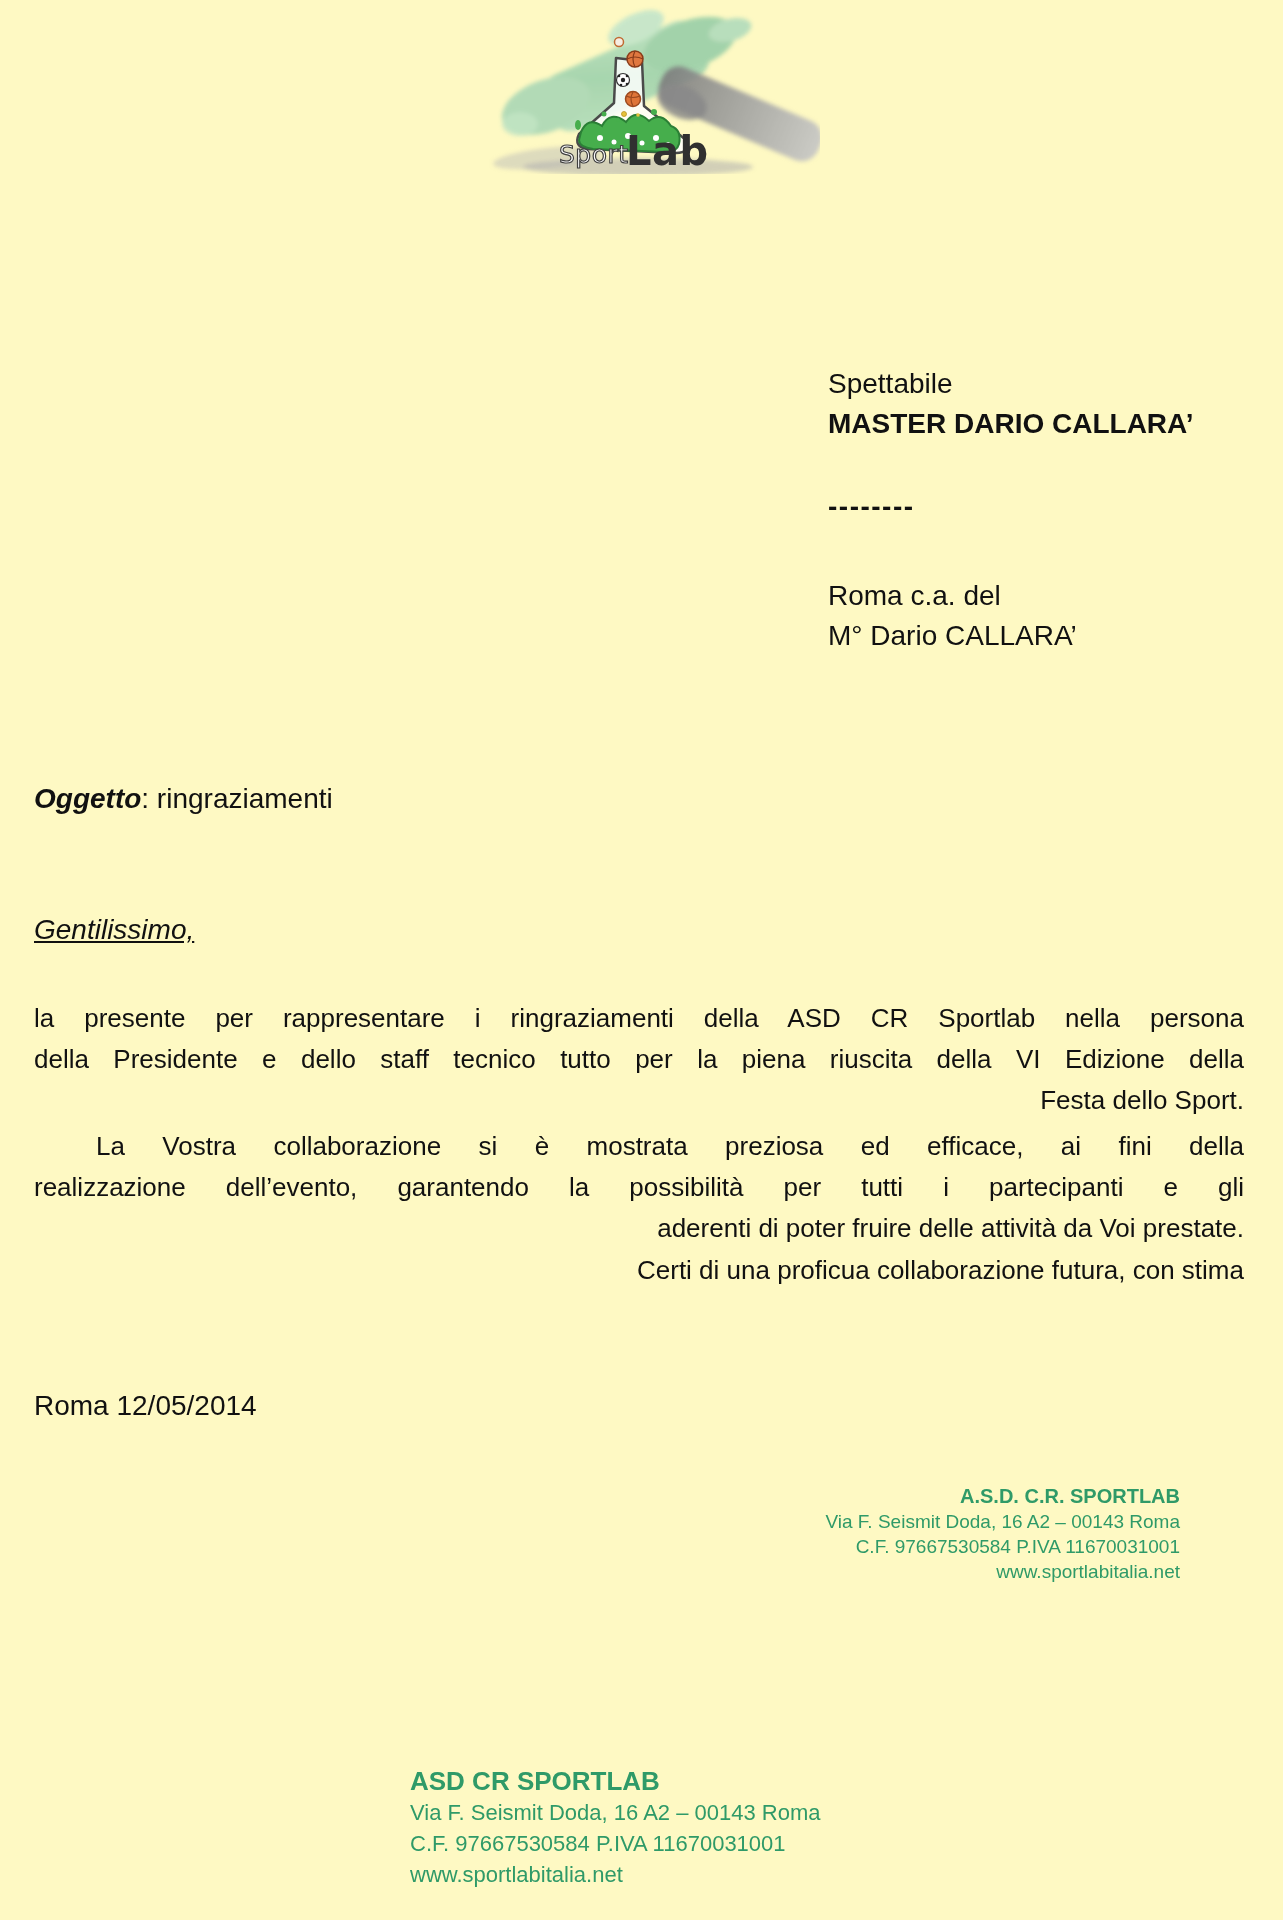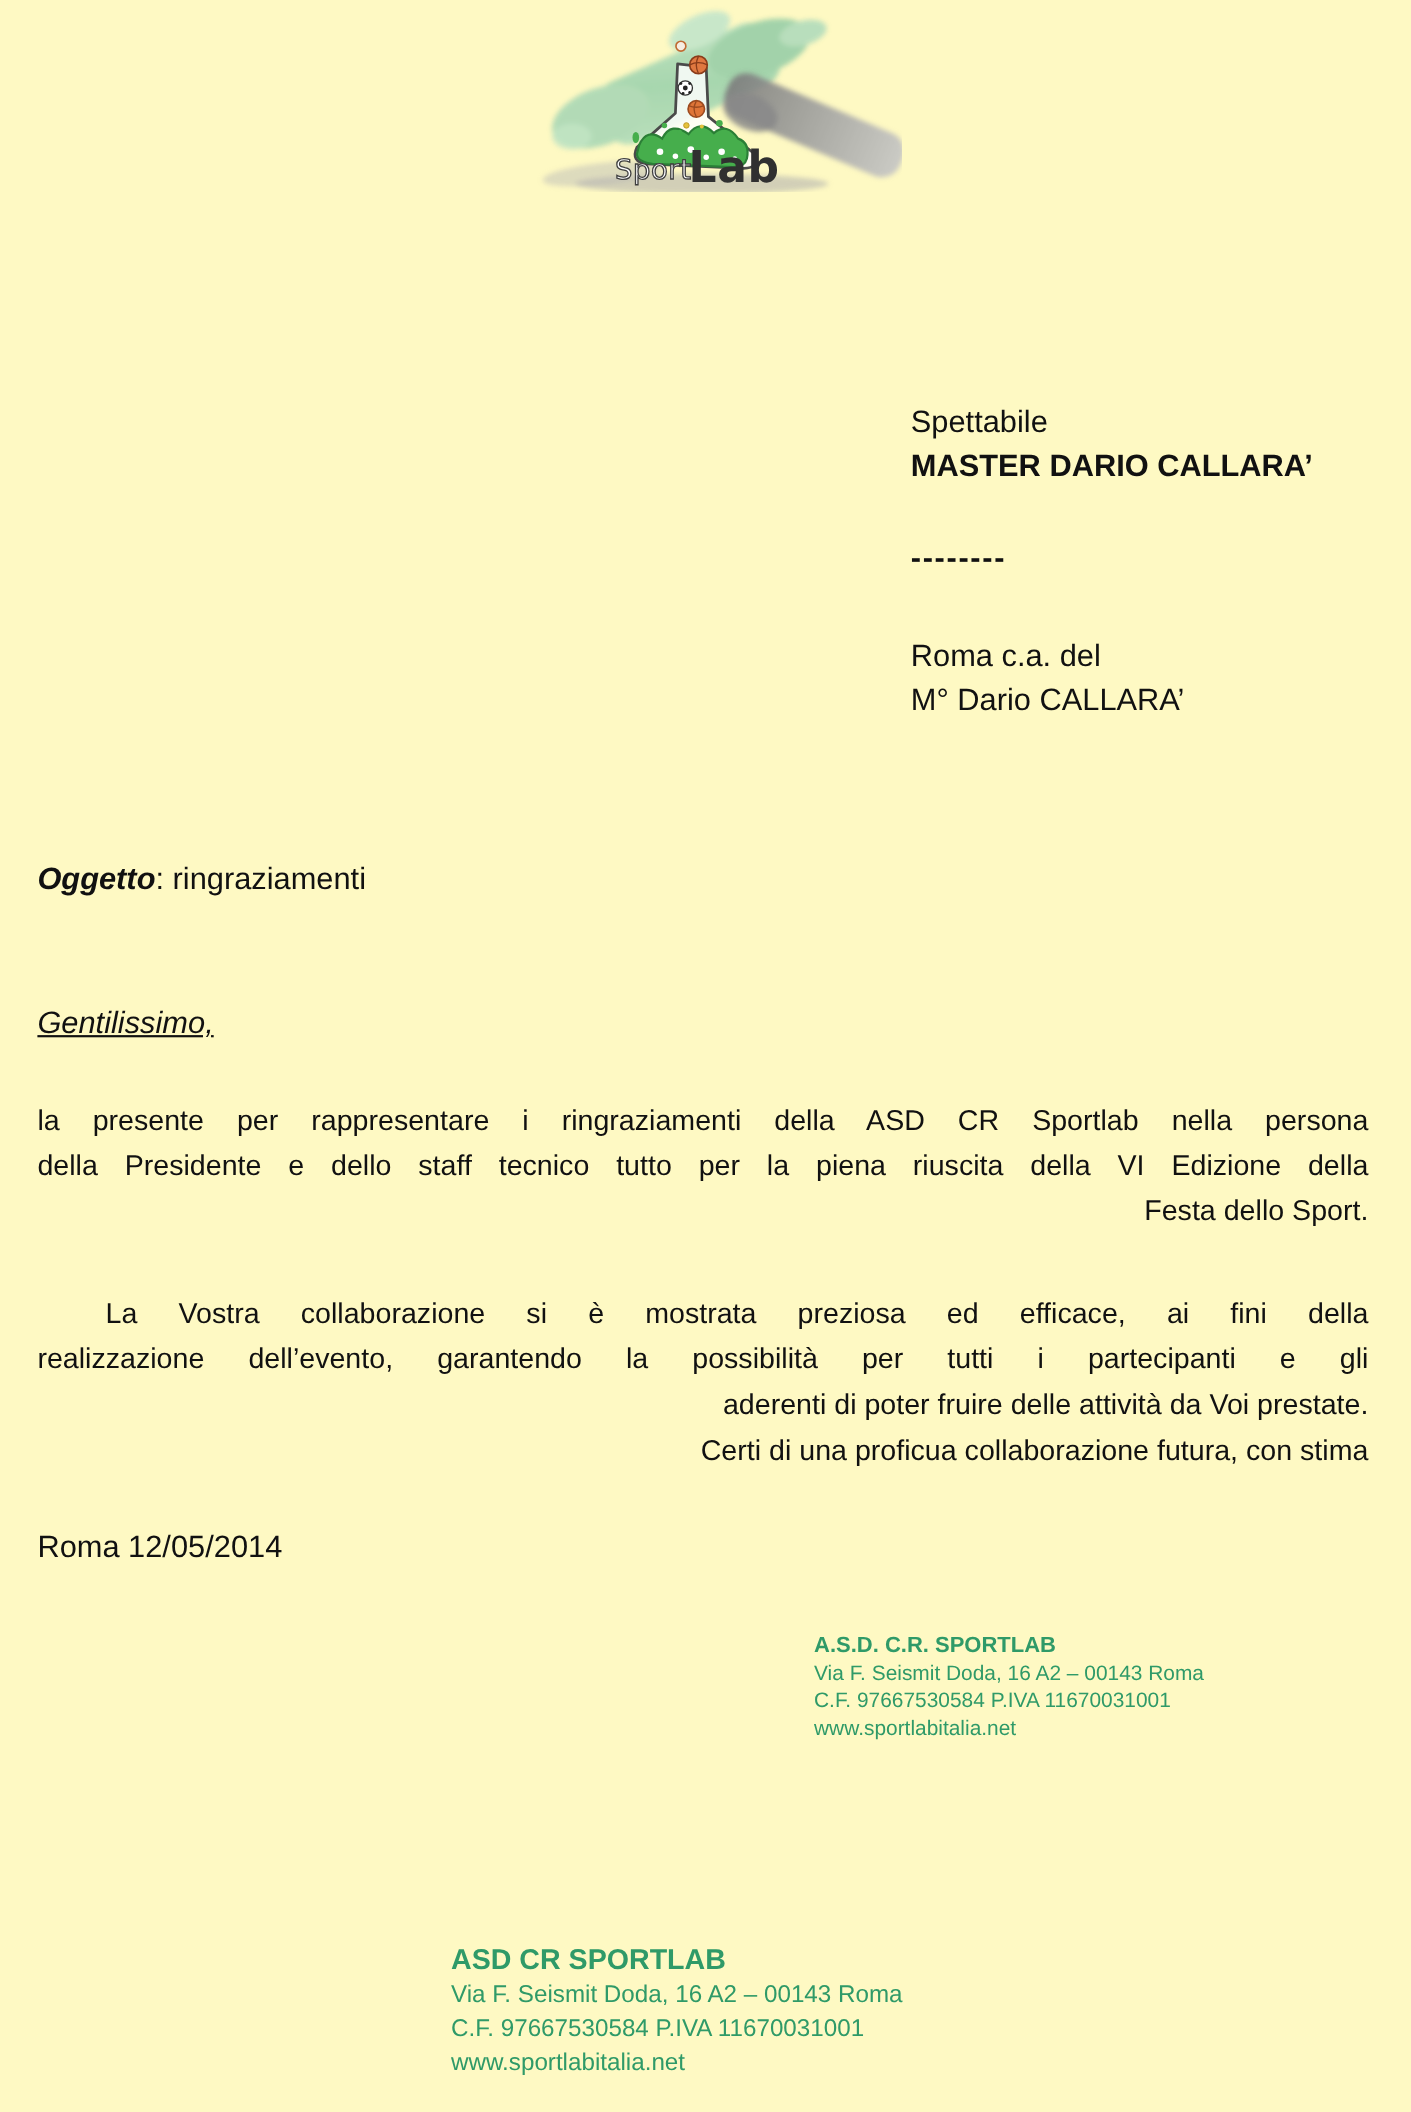--- a/index.html
+++ b/index.html
@@ -18,24 +18,24 @@
   
   .subject { left:34px; top:783px; font-size:28px; }
   .subject .lbl { font-weight:bold; font-style:italic; }
   .greeting { left:34px; top:914px; font-size:28px; font-style:italic;text-decoration:underline; }
   .dateline { left:34px; top:1390px; font-size:28px; }
 
   
   .para { left:34px; width:1210px; font-size:26px; line-height:41px; }
   .jline { text-align:justify; text-align-last:justify; -moz-text-align-last:justify; }
   .lline { text-align:right; }
-  .indent { padding-left:62px;margin-top:48px; }
+  .indent { padding-left:62px; }
 
   
-  .sigblock { left:740px; top:1484px; width:440px; text-align:left;
+  .sigblock { left:740px; top:1484px; width:440px; text-align:right;
               color:#2F9A68; font-size:19px; line-height:25px; }
   .sigblock .org { font-weight:bold; font-size:20px; }
 
   
   .sign-area { left:812px; top:1598px; width:370px; height:125px; }
   .signer { position:absolute; left:120px; top:32px; font-size:16px; font-weight:bold;
             color:#2f2f2f; white-space:nowrap; }
 
   
   .footer { left:410px; top:1766px; width:432px; text-align:left;

